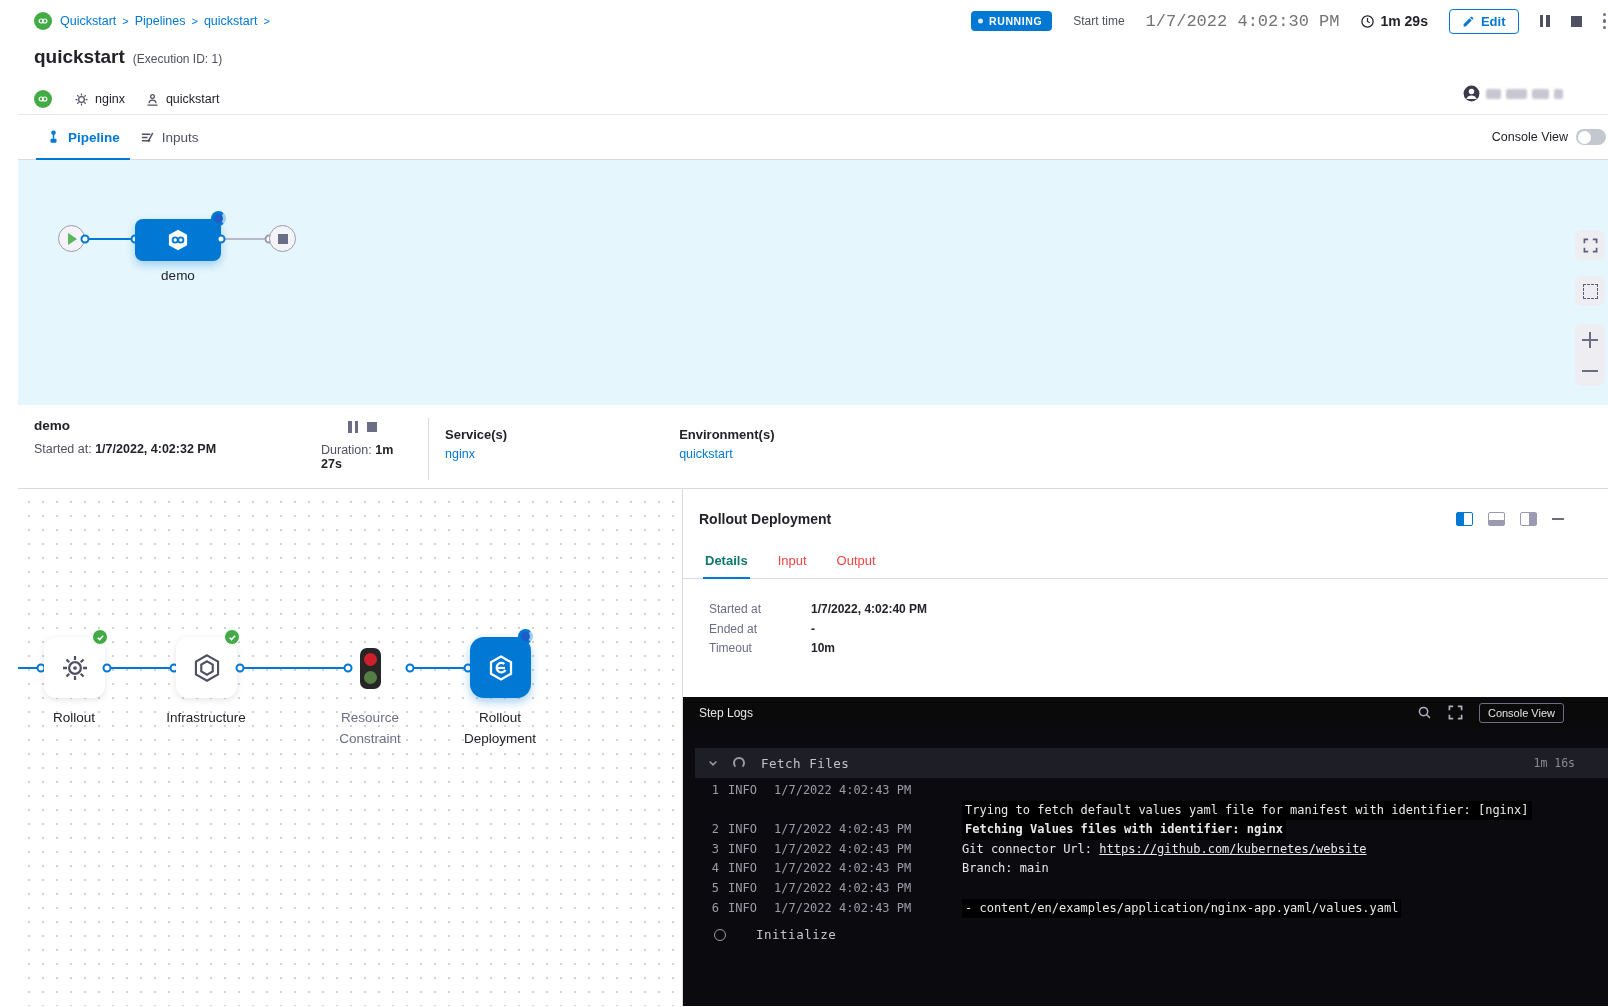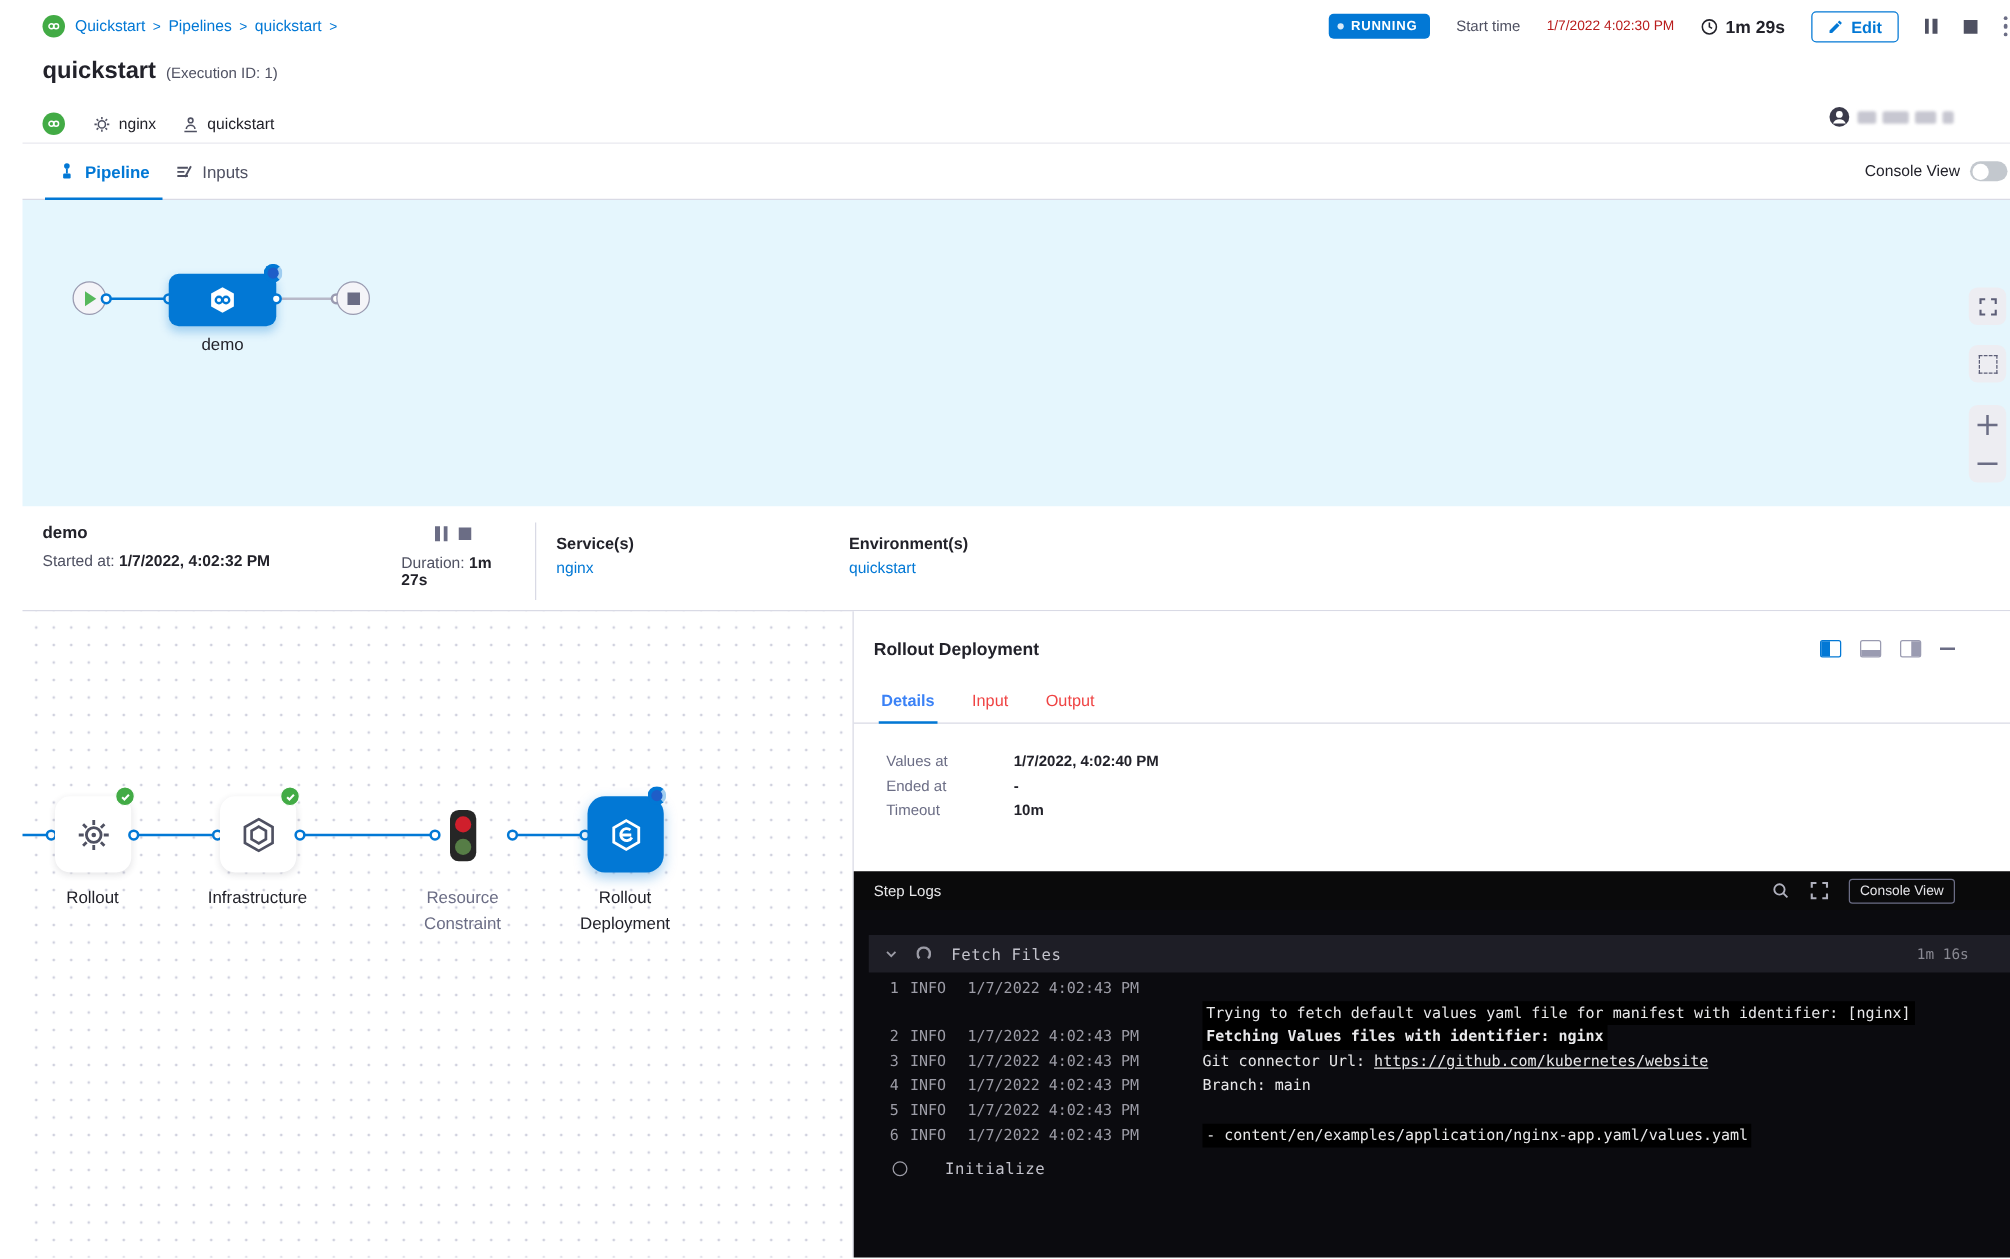--- a/index.html
+++ b/index.html
@@ -13,21 +13,21 @@
   .logo-chip { width:18px; height:18px; border-radius:50%; background:#42ab45;
     display:flex; align-items:center; justify-content:center; margin-right:2px; }
   .crumb { color:#0278d5; text-decoration:none; cursor:pointer; }
   .crumb::after { content:">"; color:#0278d5; margin-left:6px; font-size:11px; }
   .topbar-right { margin-left:auto; display:flex; align-items:center; gap:21px; }
   .badge-running { background:#0278d5; color:#fff; font-size:10.5px; font-weight:700;
     letter-spacing:.6px; border-radius:4px; padding:4px 10px 4px 18px; position:relative; }
   .badge-running::before { content:""; position:absolute; left:7px; top:50%; width:5px; height:5px;
     border-radius:50%; background:rgba(255,255,255,.85); transform:translateY(-50%); }
   .start-label { color:#4f5162; font-size:12px; }
-  .start-value { font-size:11px; color:#b91c1c; }
+  .start-value { font-size:17px; color:#737373;font-family:Liberation Mono, monospace; }
   .elapsed { display:flex; align-items:center; gap:5px; font-size:14px; font-weight:600; }
   .btn-edit { display:flex; align-items:center; gap:6px; border:1px solid #0278d5; color:#0278d5;
     background:#fff; border-radius:4px; padding:4px 12px; font-size:13px; font-weight:600; cursor:pointer; }
   .icon-btn { background:none; border:none; cursor:pointer; display:flex; align-items:center; }
   .pause-bars { display:flex; gap:3px; } .pause-bars i { width:3.5px; height:12px; background:#4f5162; }
   .stop-sq { width:11px; height:11px; background:#4f5162; }
   .kebab { display:flex; flex-direction:column; gap:3px; }
   .kebab i { width:3.5px; height:3.5px; border-radius:50%; background:#6b6d85; }
 
   
@@ -115,21 +115,21 @@
   .panel-title { font-size:14px; font-weight:700; }
   .panel-icons { margin-left:auto; display:flex; align-items:center; gap:15px; }
   .lay-ic { width:17px; height:14px; border:1.5px solid #9a9bb1; border-radius:2px; position:relative; cursor:pointer; }
   .lay-ic.active { border-color:#0278d5; }
   .lay-ic.active::before { content:""; position:absolute; left:0; top:0; bottom:0; width:45%; background:#0278d5; }
   .lay-ic.bottom::before { content:""; position:absolute; left:0; right:0; bottom:0; height:45%; background:#9a9bb1; }
   .lay-ic.right::before { content:""; position:absolute; right:0; top:0; bottom:0; width:45%; background:#9a9bb1; }
   .min-bar { width:12px; height:2.5px; background:#6b6d85; cursor:pointer; }
   .panel-tabs { display:flex; gap:26px; padding:0 0 0 20px; margin-top:20px; border-bottom:1px solid #d9dae5; }
   .ptab { font-size:13px; color:#ef4444; padding:6px 2px 10px; position:relative; cursor:pointer; }
-  .ptab.active { color:#3b82f6; font-weight:700; }
+  .ptab.active { color:#0f766e; font-weight:700; }
   .ptab.active::after { content:""; position:absolute; left:0; right:0; bottom:-1px; height:2.5px; background:#0278d5; }
   .details { height:118px; padding:21px 0 0 26px; }
   .d-row { display:flex; line-height:19.6px; font-size:12px; }
   .d-label { width:102px; color:#6b6d85; }
   .d-value { color:#22222a; font-weight:600; }
 
   
   .logs { flex:1; display:flex; flex-direction:column; font-family:"DejaVu Sans Mono", monospace; }
   .log-head { height:31px; background:#0a0a0b; display:flex; align-items:center; padding:0 62px 0 16px;
     font-family:"Liberation Sans", sans-serif; }
@@ -415,21 +415,21 @@
           <span class="min-bar"></span>
         </span>
       </div>
       <div class="panel-tabs">
         <span class="ptab active">Details</span>
         <span class="ptab">Input</span>
         <span class="ptab">Output</span>
       </div>
       <div class="details">
         <div class="d-row">
-            <span class="d-label">Values at</span>
+            <span class="d-label">Started at</span>
             <span class="d-value">1/7/2022, 4:02:40 PM</span>
           </div>
         <div class="d-row">
             <span class="d-label">Ended at</span>
             <span class="d-value">-</span>
           </div>
         <div class="d-row">
             <span class="d-label">Timeout</span>
             <span class="d-value">10m</span>
           </div>

